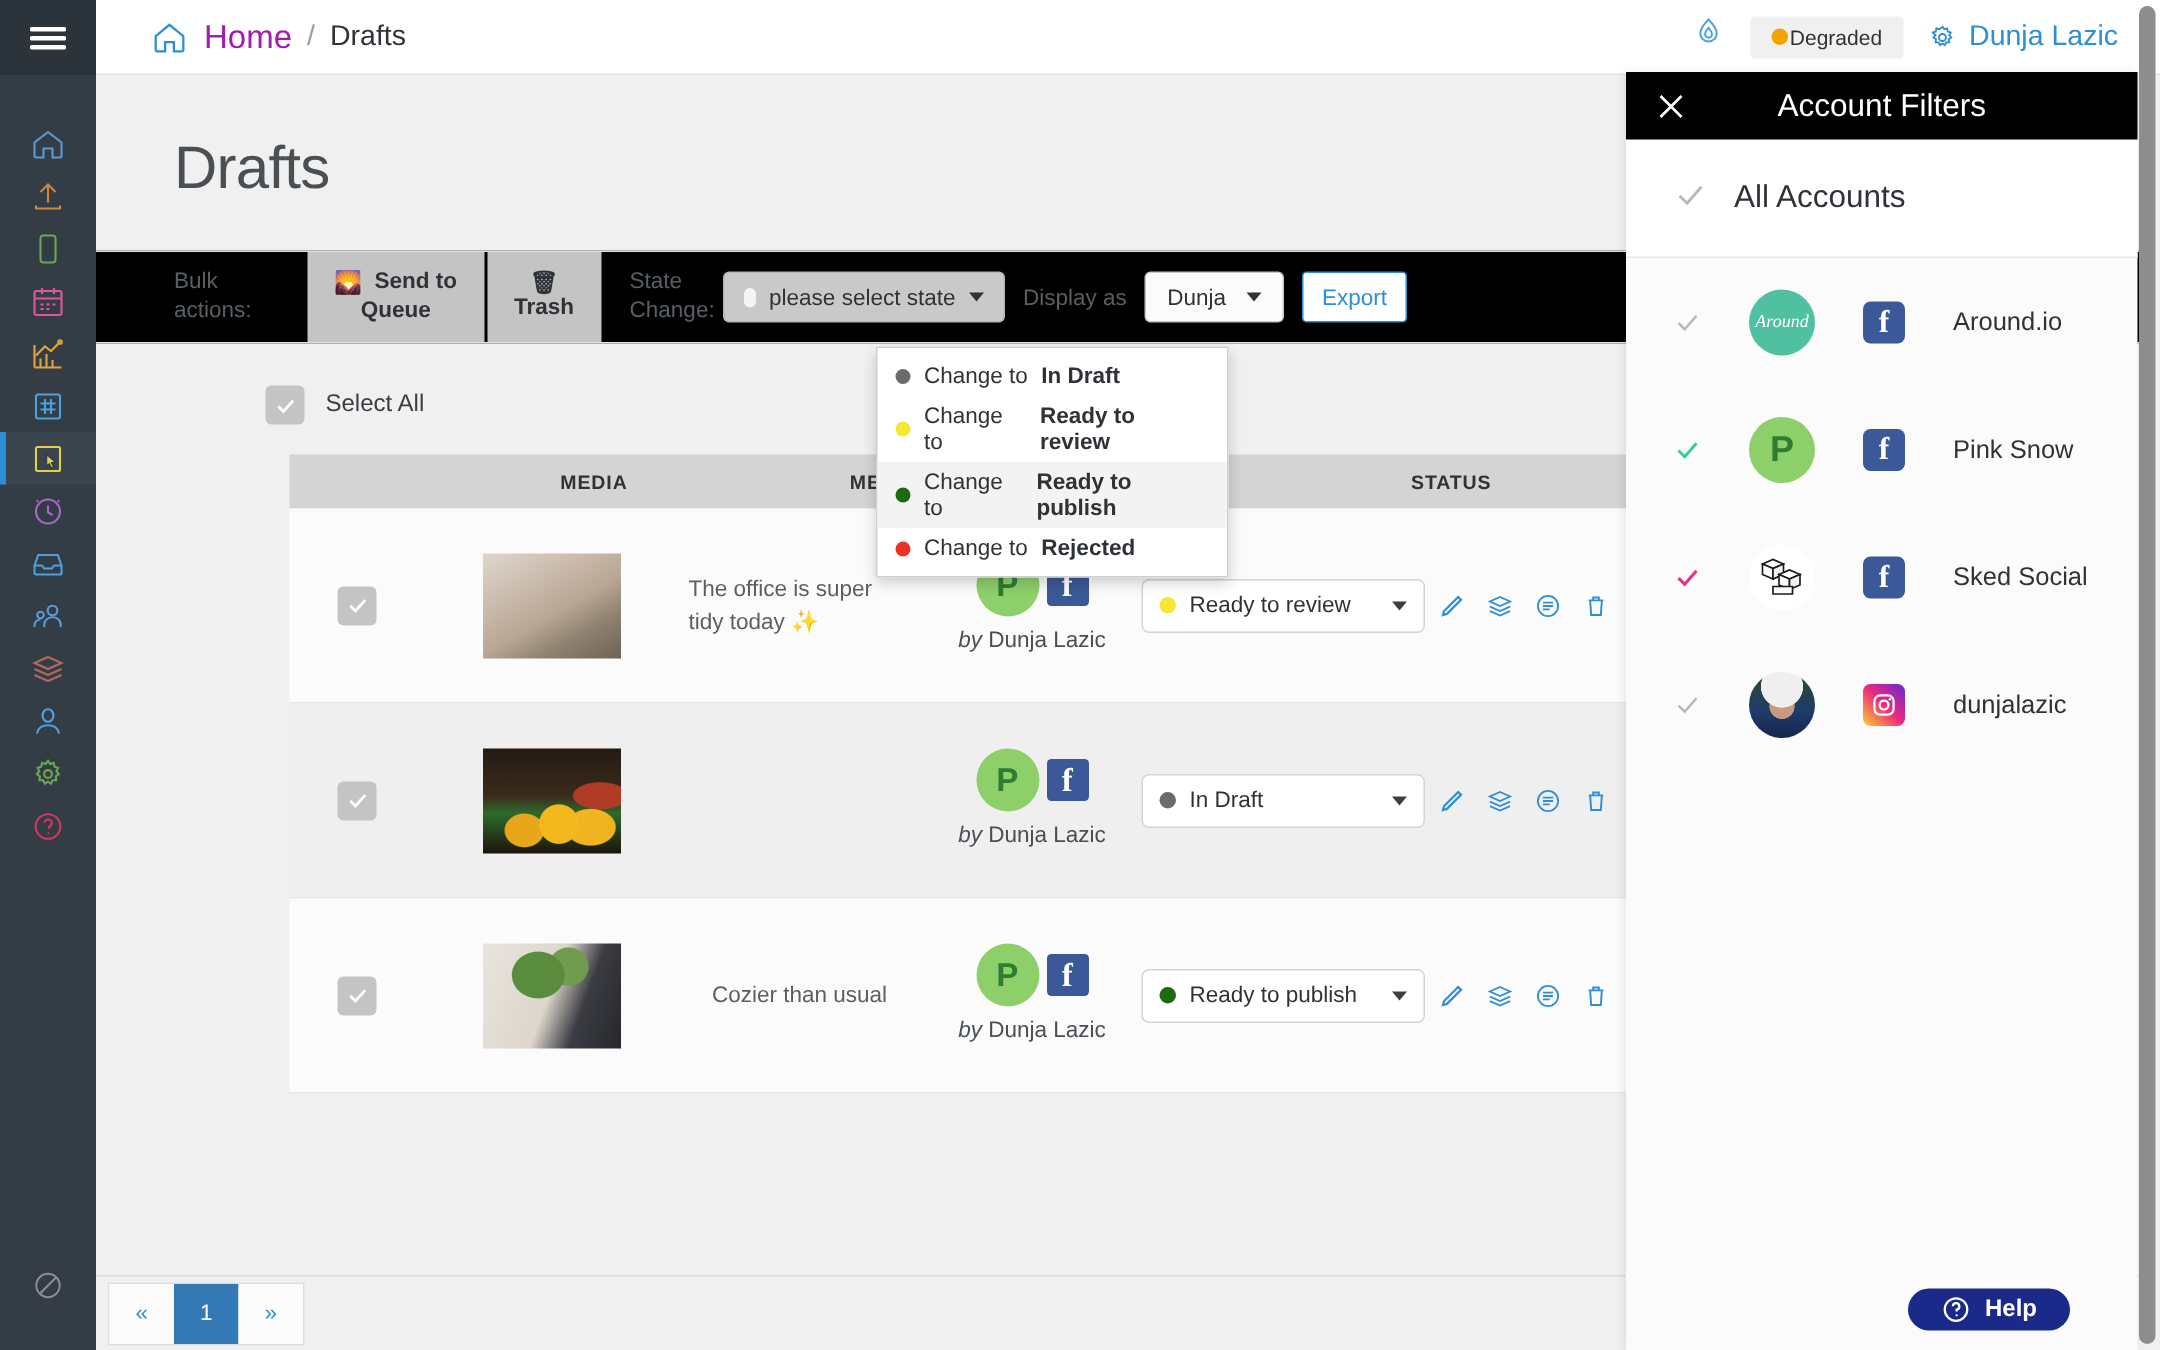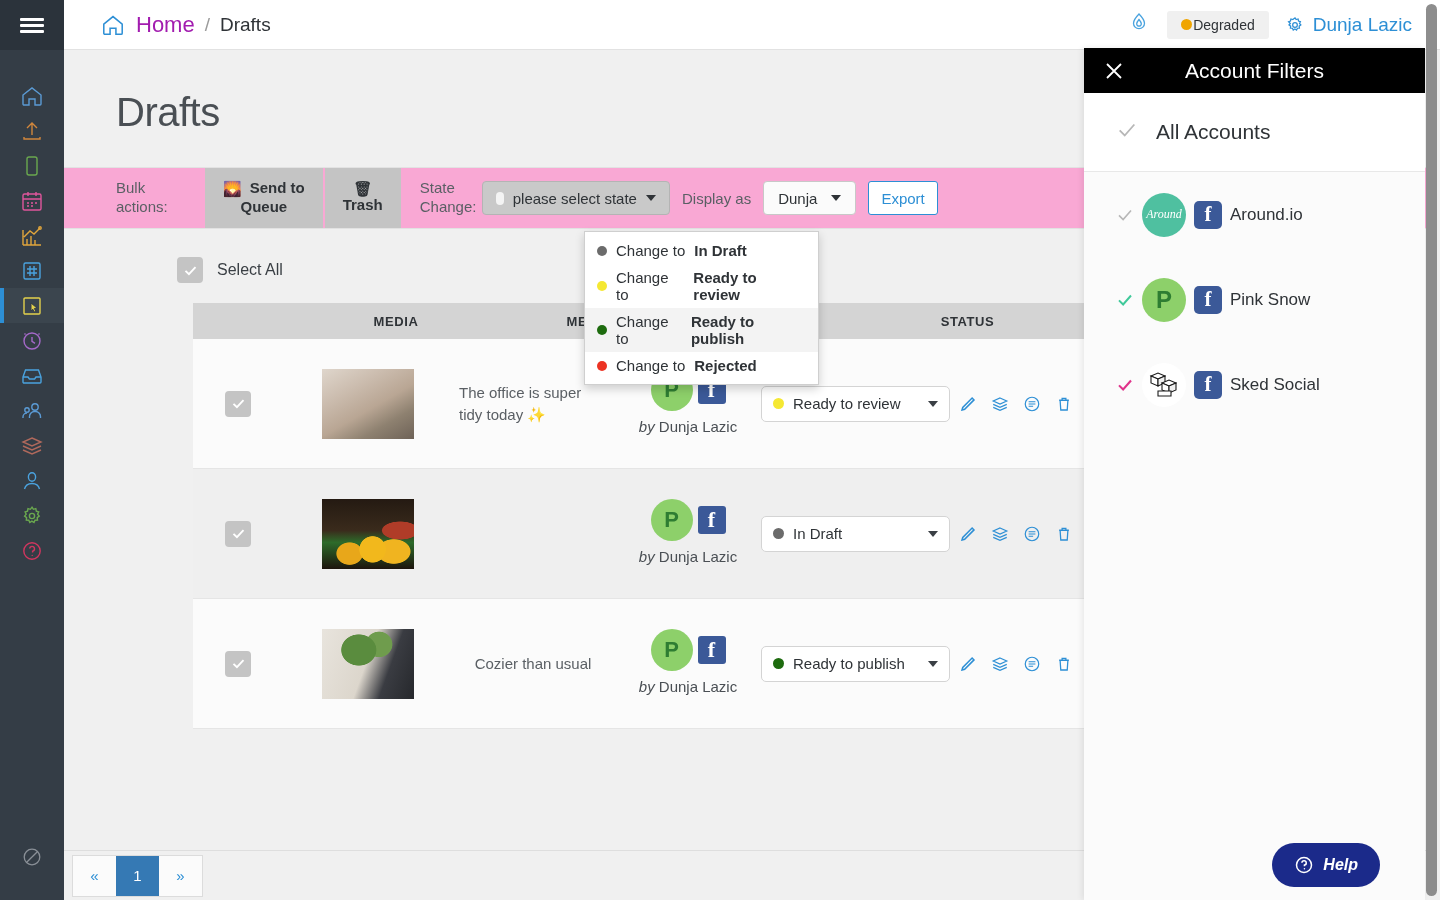--- a/index.html
+++ b/index.html
@@ -69,21 +69,21 @@
     position: absolute; left: 64px; top: 50px; width: 1376px; height: 850px;
     background: #f0f0f0; overflow: hidden;
   }
   #page-title {
     font-size: 40px; color: #4a4f54; font-weight: normal;
     padding: 40px 0 0 52px; letter-spacing: -0.5px;
   }
 
   
   #bulk-bar {
-    margin-top: 32px; background: #f9a8d4;
+    margin-top: 32px; background: #000000;
     border-top: 1px solid #e2e2e2; border-bottom: 1px solid #e2e2e2;
     height: 62px; display: flex; align-items: stretch; position: relative;
   }
   .bulk-label {
     display: flex; align-items: center; padding: 0 18px 0 52px;
     font-size: 15px; color: #5a5f64; line-height: 1.25; max-width: 140px;
   }
   .bulk-btn {
     background: #c4c4c4; border: none; cursor: pointer;
     display: flex; flex-direction: column; align-items: center; justify-content: center;
@@ -231,43 +231,43 @@
   }
   #panel-title {
     width: 100%; text-align: center; font-size: 21px; font-weight: normal;
   }
   #all-accounts-row {
     background: #ffffff; height: 79px; display: flex; align-items: center;
     gap: 18px; padding-left: 32px; border-bottom: 1px solid #e8e8e8; cursor: pointer;
   }
   #all-accounts-label { font-size: 21px; color: #2f3337; }
   .acct-row {
-    height: 85px; display: flex; align-items: center; gap: 8px;
+    height: 85px; display: flex; align-items: center; gap: 32px;
     padding-left: 32px; cursor: pointer;
   }
   .acct-check { width: 18px; display: flex; }
   .acct-avatar {
     width: 44px; height: 44px; border-radius: 50%;
     background-size: cover; background-position: center; flex: none;
     display: flex; align-items: center; justify-content: center; overflow: hidden;
   }
   .acct-net {
     width: 28px; height: 28px; border-radius: 5px; flex: none;
     display: flex; align-items: center; justify-content: center;
     color: #ffffff; font-size: 21px; font-weight: bold;
     font-family: "Liberation Serif", serif; line-height: 1;
   }
   .acct-name { font-size: 17px; color: #2f3337; }
 
   
   #help-btn {
     position: absolute; right: 60px; bottom: 13px;
-    background: #1b2a8a; border-radius: 22px; height: 44px;
+    background: #1b2a8a; border-radius: 22px; height: 28px;
     display: flex; align-items: center; gap: 9px; padding: 0 22px;
-    color: #ffffff; font-size: 16px; font-weight: bold; cursor: pointer; z-index: 9; font-style: italic;
+    color: #ffffff; font-size: 16px; font-weight: bold; cursor: pointer; z-index: 9;
   }
 
   
   #page-scrollbar {
     position: absolute; right: 3px; top: 4px; width: 11px; height: 892px;
     background: #8d8d8d; border-radius: 6px; z-index: 12; cursor: pointer;
   }
   #main-scrollbar {
     position: absolute; right: 0px; top: 50px; width: 12px; height: 850px;
     background: #f0f0f0; z-index: 3;
@@ -721,20 +721,36 @@
         <path d="M15 13l7-3 7 3-7 3z" fill="#ffffff"></path>
           <path d="M15 13v7l7 3v-7z" fill="#ffffff"></path>
           <path d="M22 16l7-3v7l-7 3z" fill="#f0f0f0"></path>
         <path d="M11 21h13v5H11z" fill="#ffffff"></path>
       </svg>
     </span>
     <span class="acct-net" style="background:#3b5998">f</span>
     <span class="acct-name">Sked Social</span>
   </div>
 
+  <div class="acct-row">
+    <span class="acct-check">
+      <svg width="18" height="18" viewBox="0 0 24 24" fill="none" stroke="#b7b7b7" stroke-width="2.2">
+          <path d="M4 12.5l5.5 5.5L20 6"></path>
+        </svg>
+    </span>
+    <span class="acct-avatar" style="background-image:radial-gradient(circle at 50% 22%,#efefef 0 34%,transparent 35%),radial-gradient(circle at 50% 52%,#c99a7e 0 26%,transparent 27%),linear-gradient(180deg,#2d4a2a 0%,#1f3b6b 60%,#16284a 100%);"></span>
+    <span class="acct-net" style="background:linear-gradient(45deg,#f9ce34 0%,#ee2a7b 50%,#6228d7 100%);font-size:0;">
+      <svg width="18" height="18" viewBox="0 0 24 24" fill="none" stroke="#ffffff" stroke-width="2">
+          <rect x="3.5" y="3.5" width="17" height="17" rx="5"></rect>
+          <circle cx="12" cy="12" r="4"></circle>
+          <circle cx="17.2" cy="6.8" r="1.1" fill="#ffffff" stroke="none"></circle>
+        </svg>
+    </span>
+    <span class="acct-name">dunjalazic</span>
+  </div>
 </div>
 
 <div id="main-scrollbar"></div>
 
 <div id="help-btn">
   <svg width="20" height="20" viewBox="0 0 24 24" fill="none" stroke="#ffffff" stroke-width="1.8">
       <circle cx="12" cy="12" r="9"></circle>
       <path d="M9.5 9.4a2.6 2.6 0 1 1 3 2.7v1.4"></path>
       <circle cx="12.5" cy="16.6" r=".9" fill="#ffffff" stroke="none"></circle>
     </svg>

